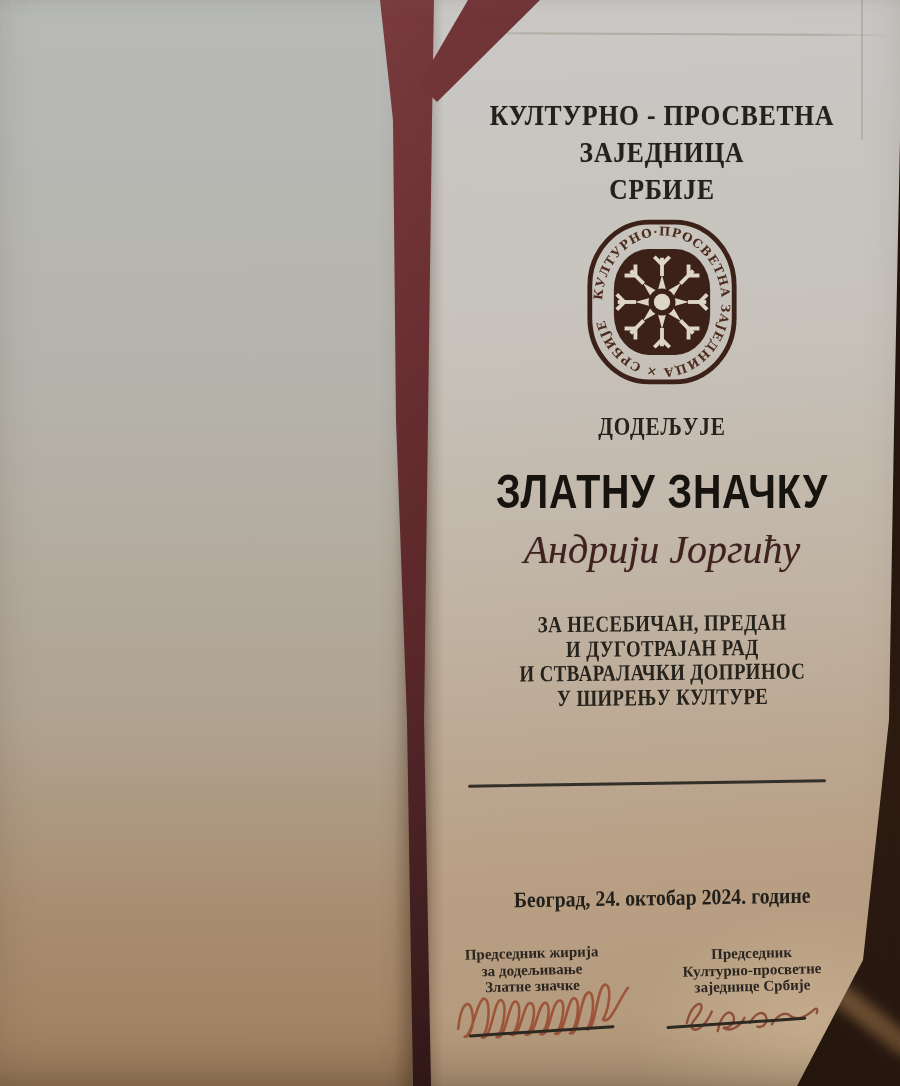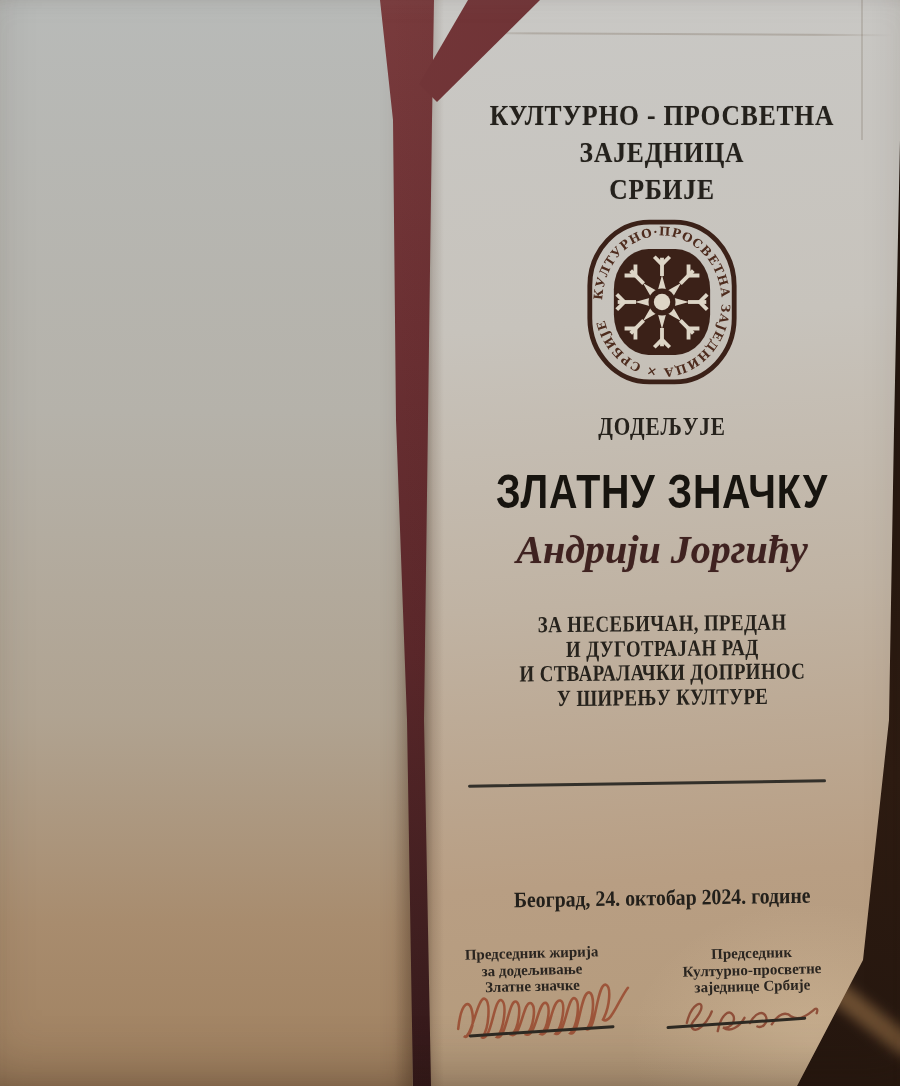--- a/index.html
+++ b/index.html
@@ -53,21 +53,21 @@
     background:linear-gradient(115deg,#7b3c3e 0%,#6b3033 55%,#582629 100%);
   }
   .content{position:absolute;left:432px;top:0;width:460px;height:1086px;color:#26221c;}
   .content .block{position:absolute;left:0;width:460px;text-align:center;}
   .org-name{top:96px;font-weight:bold;font-size:30px;line-height:37px;letter-spacing:1px;
     transform:scaleX(.85);transform-origin:50% 0;color:#24211c;text-shadow:0 0 1px rgba(60,50,40,.35);}
   .emblem-wrap{position:absolute;top:218px;left:153px;width:154px;height:168px;}
   .action-label{top:413px;font-weight:bold;font-size:25px;letter-spacing:1px;transform:scaleX(.85);transform-origin:50% 0;}
   .award-title{top:464px;font-family:"Liberation Sans",sans-serif;font-weight:bold;font-size:48px;
     letter-spacing:1px;transform:scaleX(.82);transform-origin:50% 0;color:#17140f;}
-  .recipient-name{top:526px;font-weight:bold;font-style:italic;font-size:40px;color:#3f2220;
+  .recipient-name{top:526px;font-weight:normal;font-style:italic;font-size:40px;color:#3f2220;
     text-shadow:0 0 1px rgba(63,34,32,.4);}
   .citation{top:612px;font-weight:bold;font-size:23px;line-height:24.5px;letter-spacing:.5px;
     transform:scaleX(.82) rotate(-.5deg);transform-origin:50% 0;color:#26221c;}
   .divider-line{position:absolute;left:36px;top:782px;width:358px;height:3px;background:#33302a;
     transform:rotate(-.85deg);border-radius:2px;}
   .place-date{top:885px;font-weight:bold;font-size:22px;transform:scaleX(.9) rotate(-.8deg);transform-origin:50% 0;color:#23201b;}
   .sig-block{position:absolute;top:945px;width:210px;text-align:center;font-weight:bold;font-size:15px;
     line-height:16.5px;transform:rotate(-1.5deg);color:#2a2520;}
   .sig-left{left:-5px;}
   .sig-right{left:215px;}

